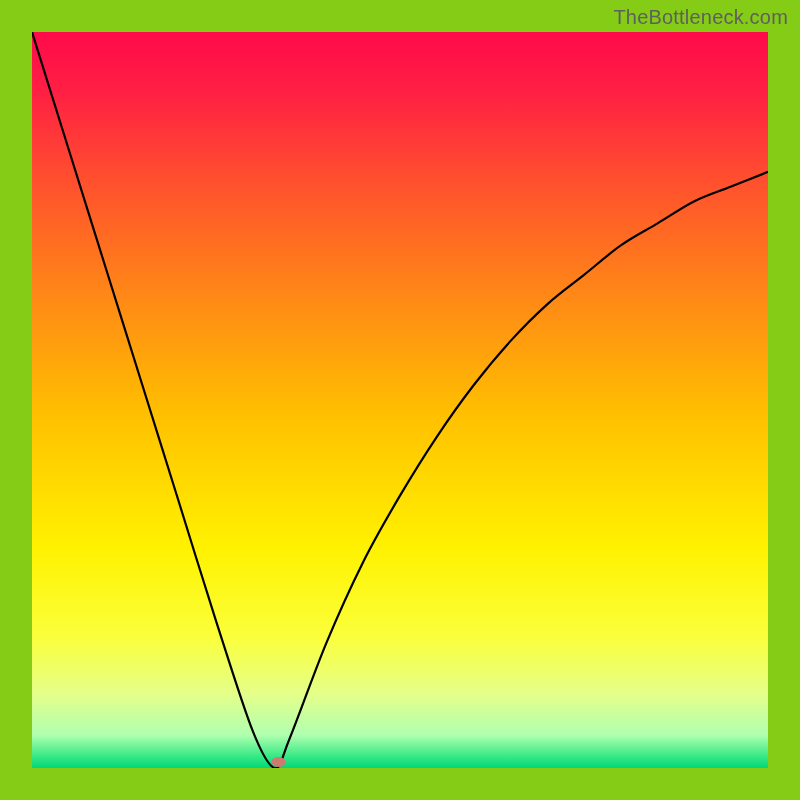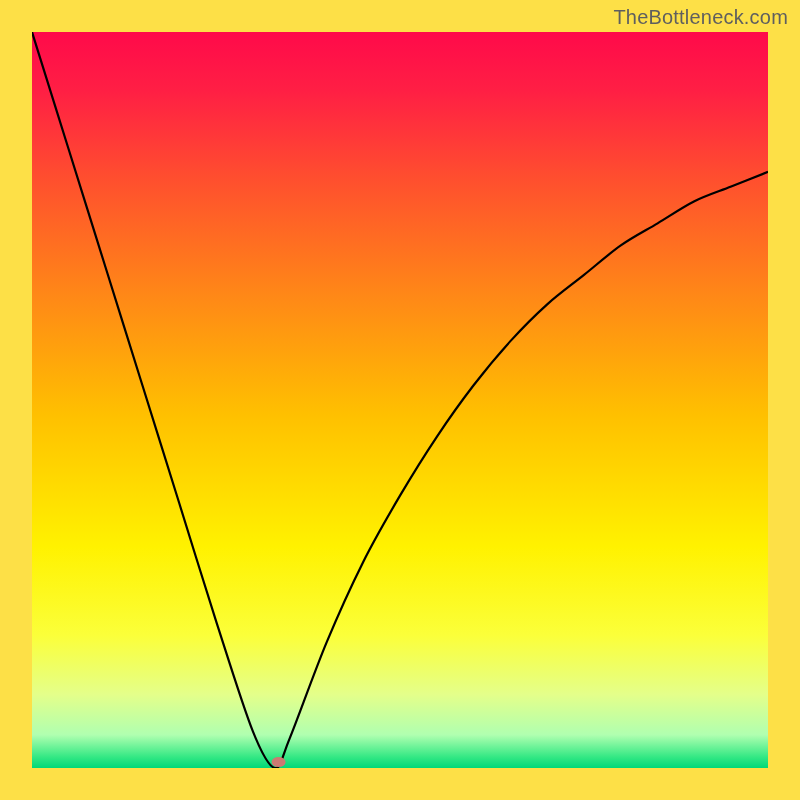--- a/index.html
+++ b/index.html
@@ -7,21 +7,21 @@
     padding: 0;
     width: 800px;
     height: 800px;
     background: #000;
     overflow: hidden;
     font-family: Arial, Helvetica, sans-serif;
   }
   .outer {
     width: 800px;
     height: 800px;
-    background: #fde047;
+    background: #84cc16;
     position: relative;
   }
   .plot-area {
     position: absolute;
     left: 32px;
     top: 32px;
     width: 736px;
     height: 736px;
   }
   .plot-svg {

